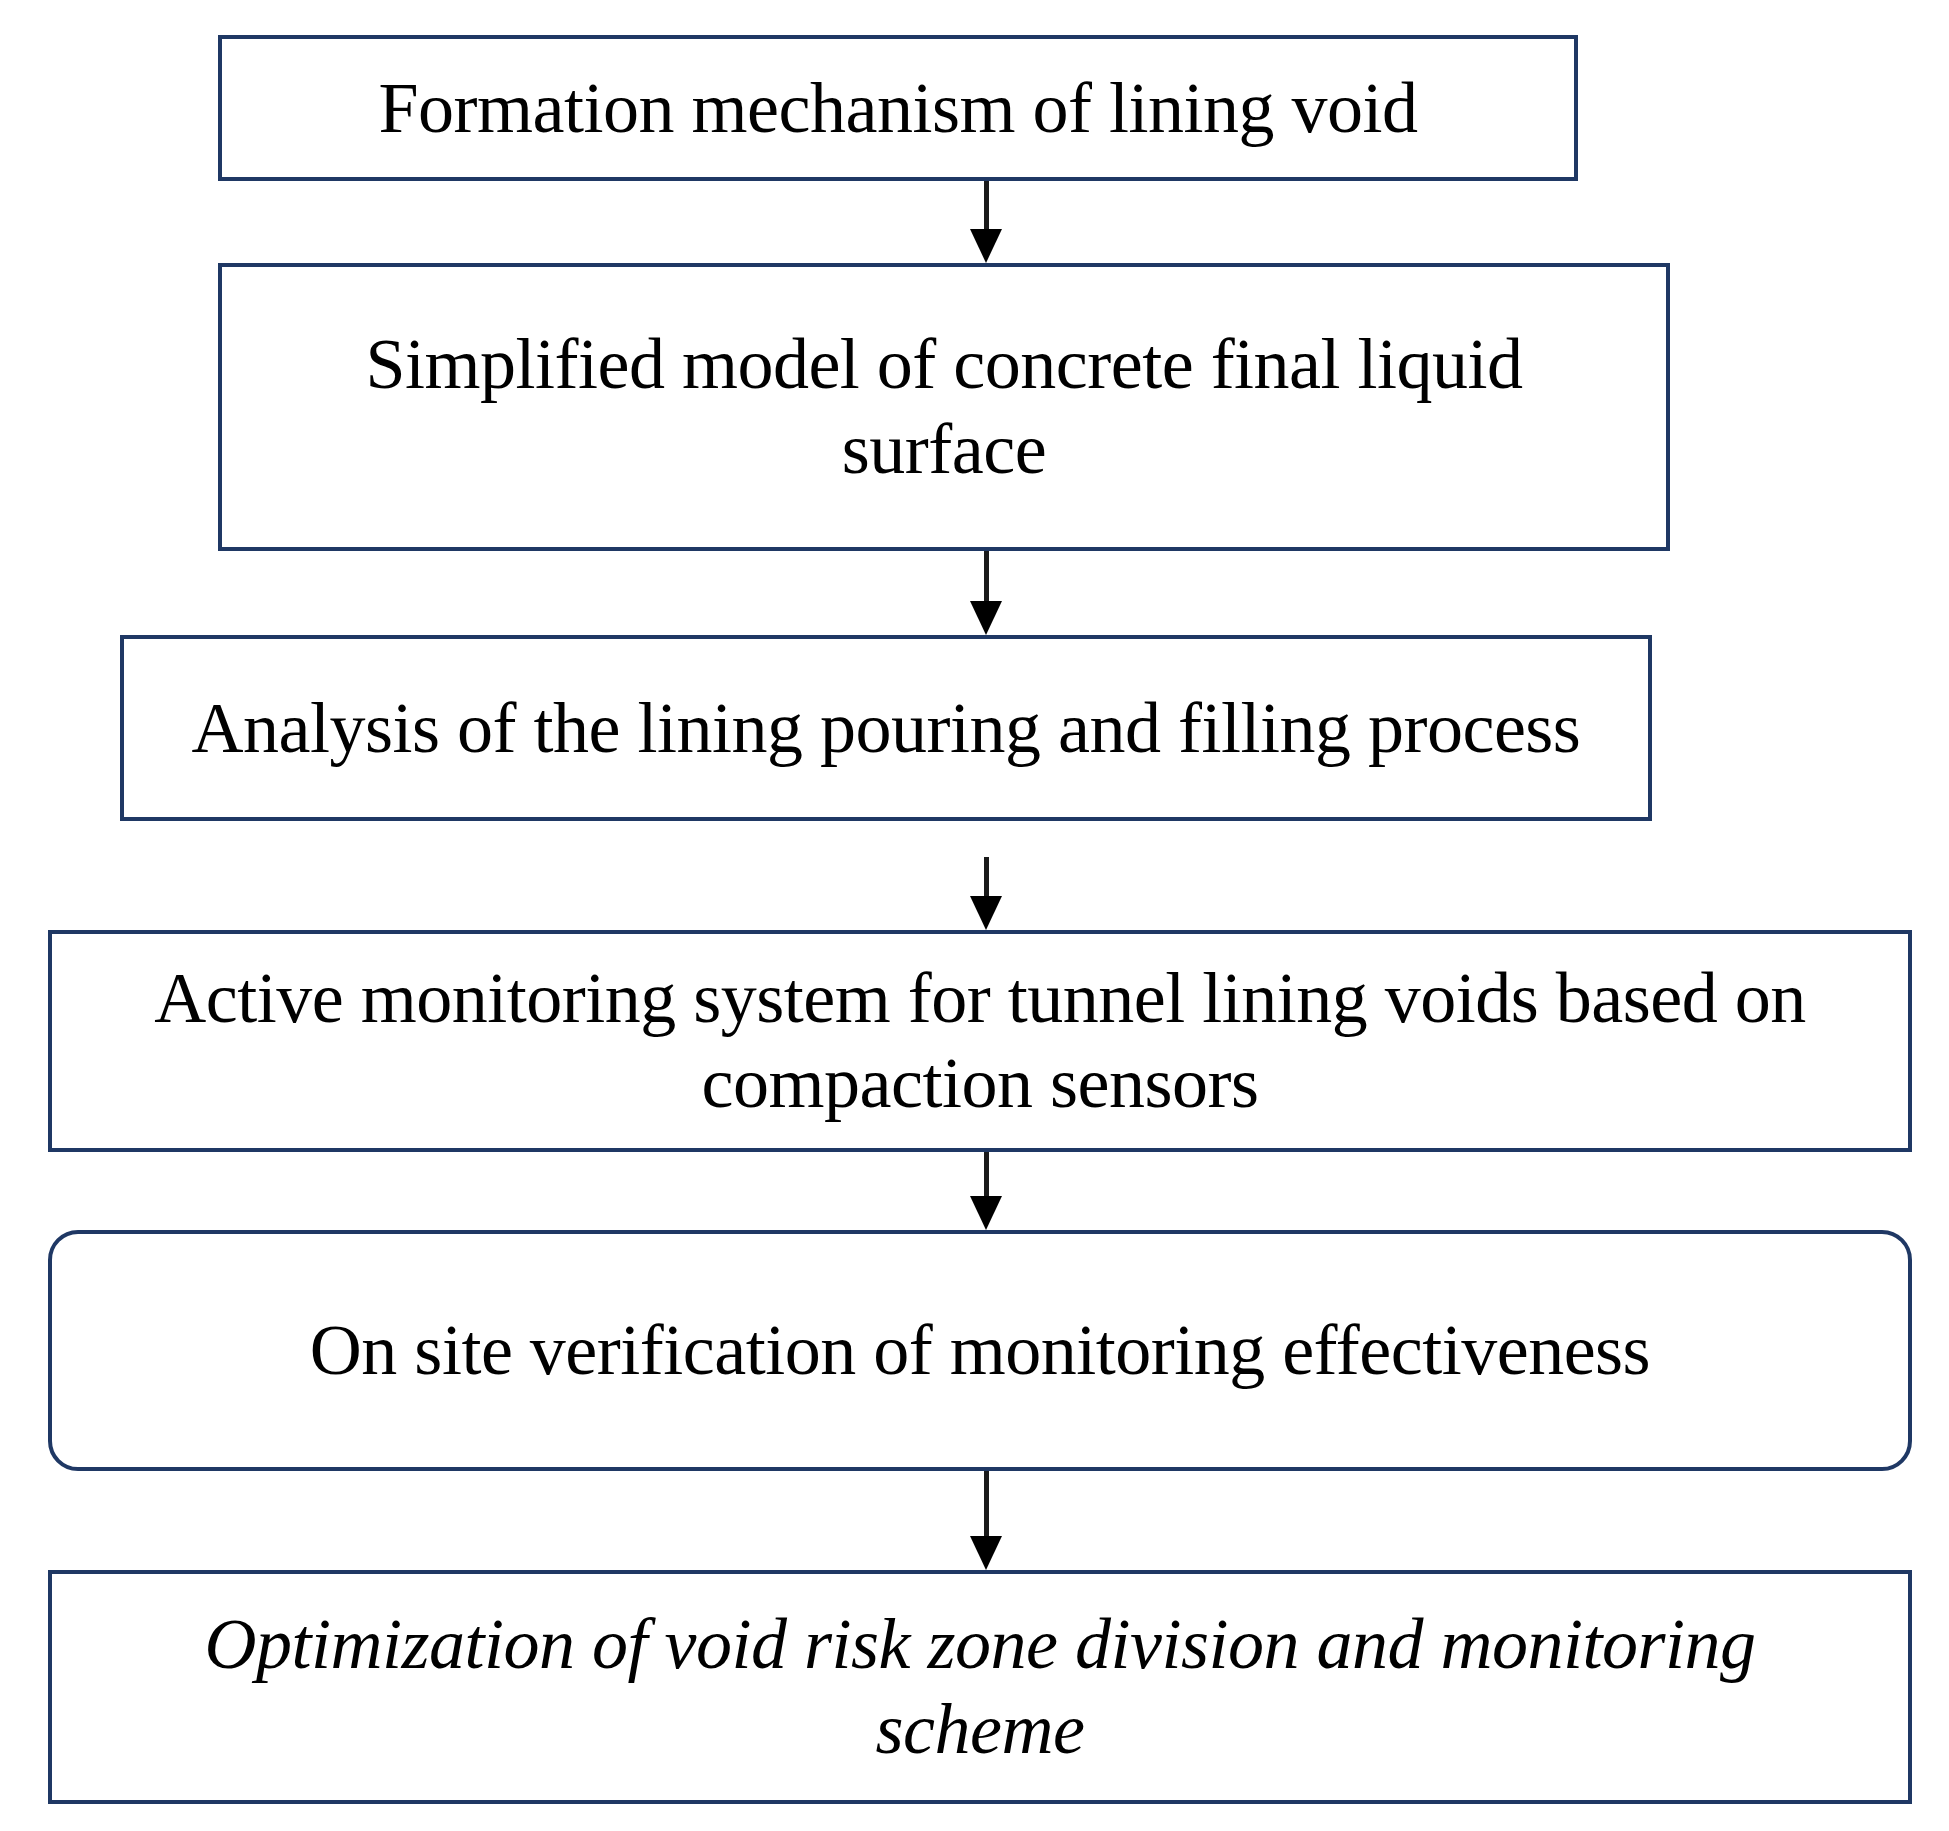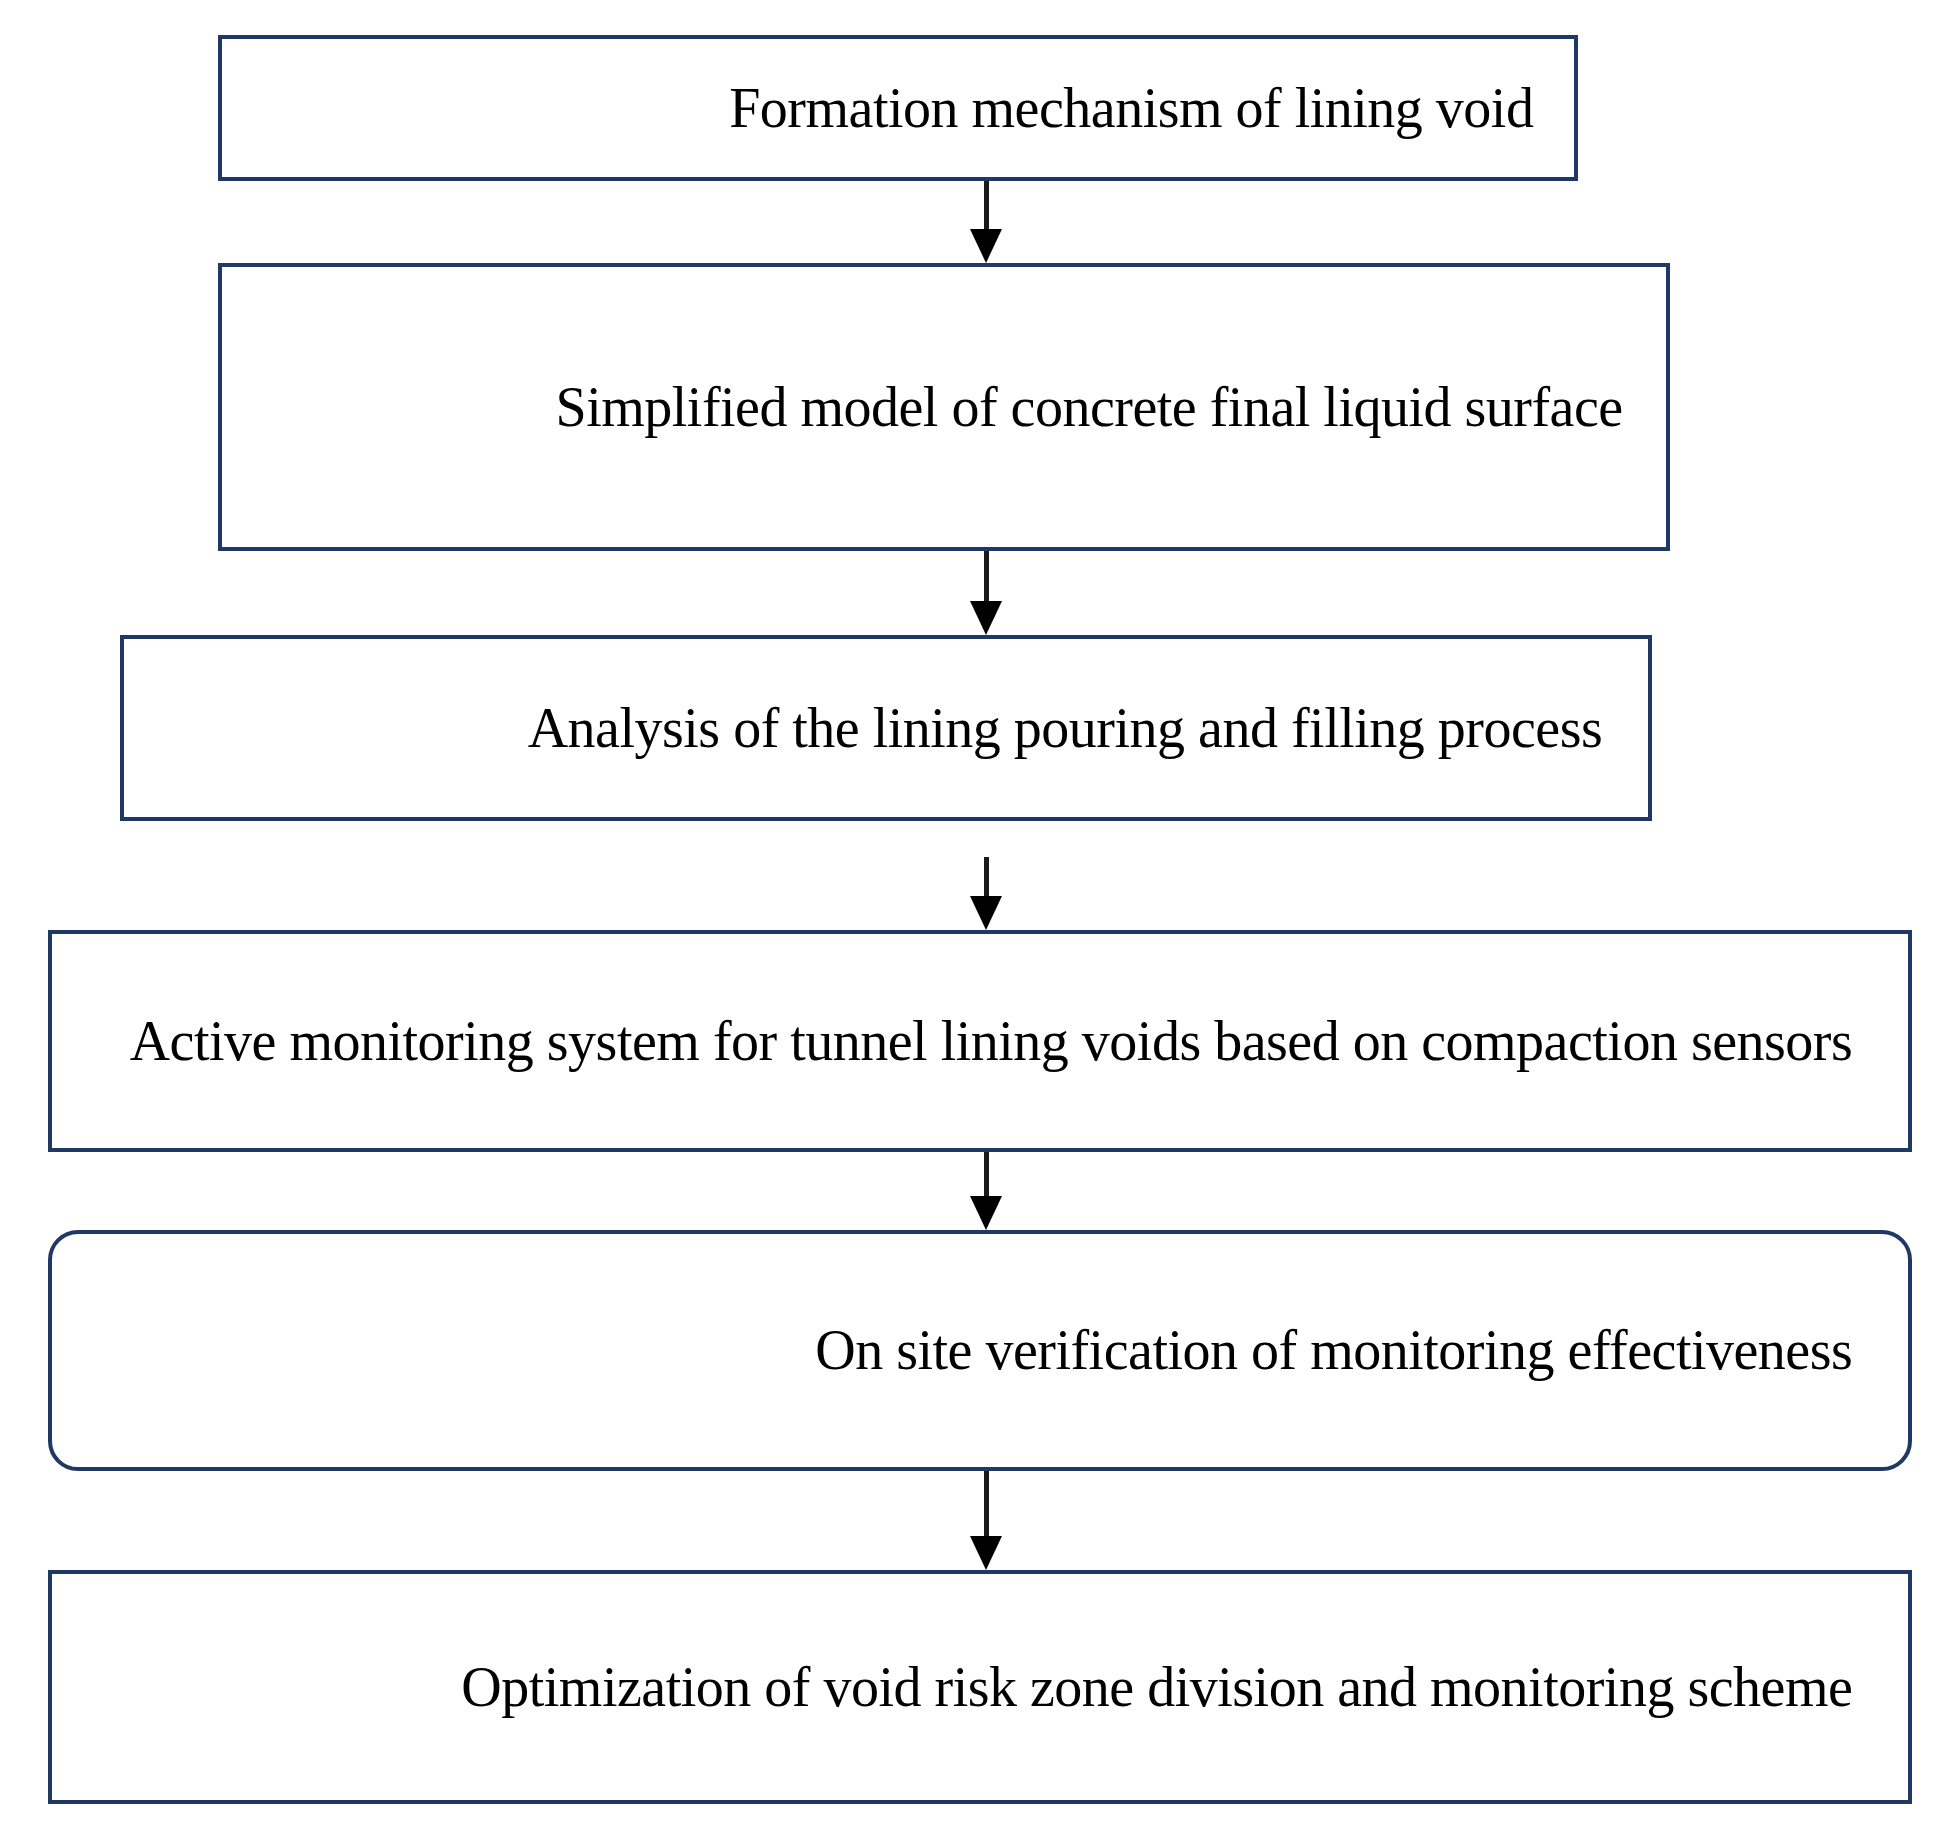--- a/index.html
+++ b/index.html
@@ -23,34 +23,33 @@
     border: 4px solid #1f3864;
     display: flex;
     align-items: center;
     justify-content: center;
     text-align: center;
   }
   .flow-box .box-text {
     display: block;
     width: 94%;
     color: #000000;
-    font-size: 56px;
+    font-size: 72px;
     line-height: 1.18;
     letter-spacing: -0.5px;
     font-weight: 400;
     white-space: pre-line;
-    text-align: right;
   }
   
   #box-1 { left: 218px; top: 35px;   width: 1360px; height: 146px; }
   #box-2 { left: 218px; top: 263px;  width: 1452px; height: 288px; }
   #box-3 { left: 120px; top: 635px;  width: 1532px; height: 186px; }
   #box-4 { left: 48px;  top: 930px;  width: 1864px; height: 222px; }
   #box-5 { left: 48px;  top: 1230px; width: 1864px; height: 241px; border-radius: 30px; }
-  #box-6 { left: 48px;  top: 1570px; width: 1864px; height: 234px; }
+  #box-6 { left: 48px;  top: 1570px; width: 1864px; height: 234px; font-style: italic; }
 
   
   .connector {
     position: absolute;
     left: 970px;
     width: 32px;
   }
   .connector .shaft {
     position: absolute;
     left: 14px;

